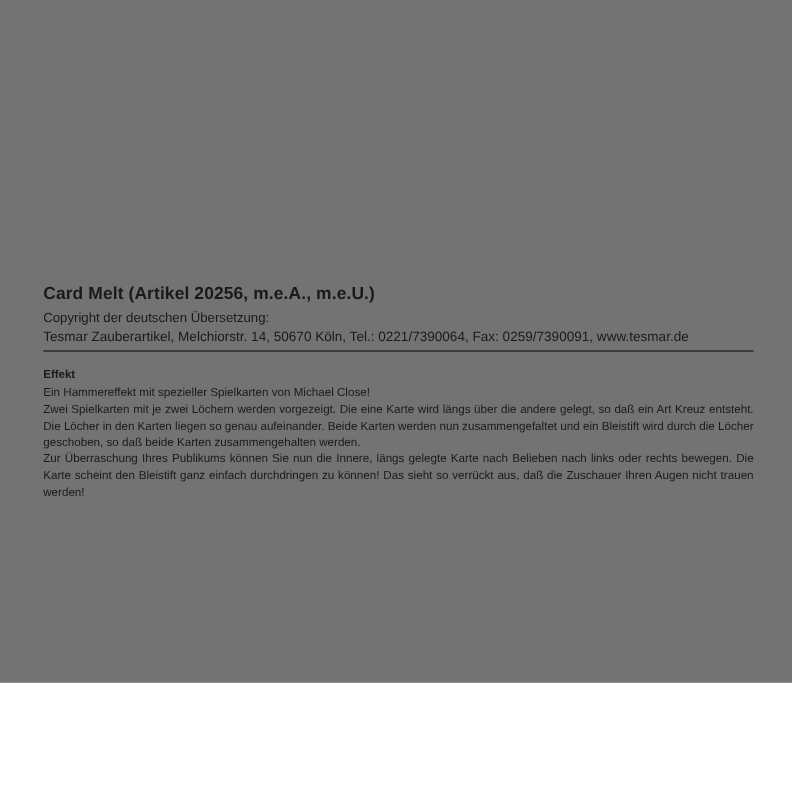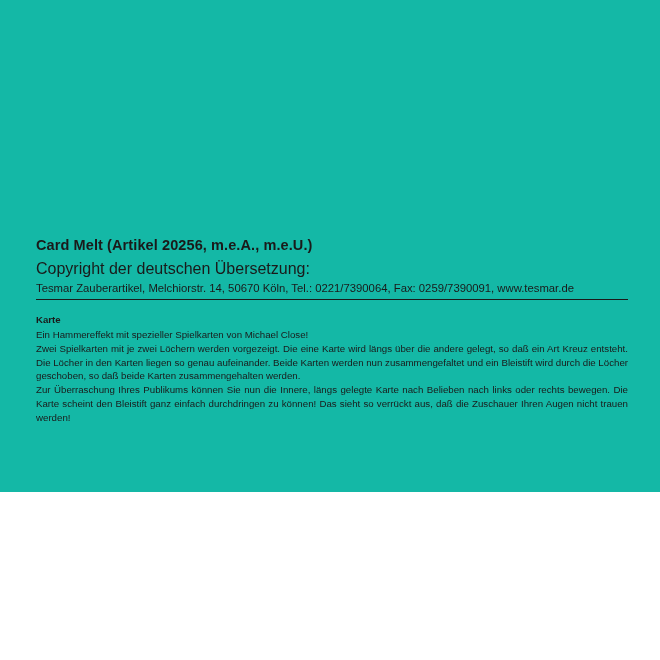--- a/index.html
+++ b/index.html
@@ -12,39 +12,39 @@
     background: #ffffff;
     font-family: "Liberation Sans", sans-serif;
     color: #231f20;
     overflow: hidden;
   }
   .page {
     position: absolute;
     left: 0;
     top: 0;
     width: 660px;
-    height: 492px;
-    background: #14b8a6;
+    height: 569px;
+    background: #737373;
   }
   .doc {
     position: absolute;
     left: 36px;
     top: 236px;
     width: 592px;
   }
   .title {
     font-size: 14.5px;
     font-weight: bold;
     letter-spacing: 0.1px;
     color: #1a1a1a;
     margin: 0 0 4px 0;
     line-height: 1.25;
   }
   .copyline {
-    font-size: 16px;
+    font-size: 11px;
     color: #1a1a1a;
     line-height: 1.35;
     margin: 0;
   }
   .addressline {
     font-size: 11.3px;
     color: #1a1a1a;
     line-height: 1.35;
     margin: 1px 0 0 0;
     padding-bottom: 3px;
@@ -75,21 +75,21 @@
 
 <div class="page">
   <div class="doc">
 
     <h1 class="title">Card Melt (Artikel 20256, m.e.A., m.e.U.)</h1>
 
     <p class="copyline">Copyright der deutschen Übersetzung:</p>
 
     <p class="addressline">Tesmar Zauberartikel, Melchiorstr. 14, 50670 Köln, Tel.: 0221/7390064, Fax: 0259/7390091, www.tesmar.de</p>
 
-    <div class="section-label">Karte</div>
+    <div class="section-label">Effekt</div>
 
     <p class="body-text">Ein Hammereffekt mit spezieller Spielkarten von Michael Close!</p>
 
     <p class="body-text">Zwei Spielkarten mit je zwei Löchern werden vorgezeigt. Die eine Karte wird längs über die andere gelegt, so daß ein Art Kreuz entsteht. Die Löcher in den Karten liegen so genau aufeinander. Beide Karten werden nun zusammengefaltet und ein Bleistift wird durch die Löcher geschoben, so daß beide Karten zusammengehalten werden.</p>
 
     <p class="body-text">Zur Überraschung Ihres Publikums können Sie nun die Innere, längs gelegte Karte nach Belieben nach links oder rechts bewegen. Die Karte scheint den Bleistift ganz einfach durchdringen zu können! Das sieht so verrückt aus, daß die Zuschauer Ihren Augen nicht trauen werden!</p>
 
 
   </div>
 </div>

